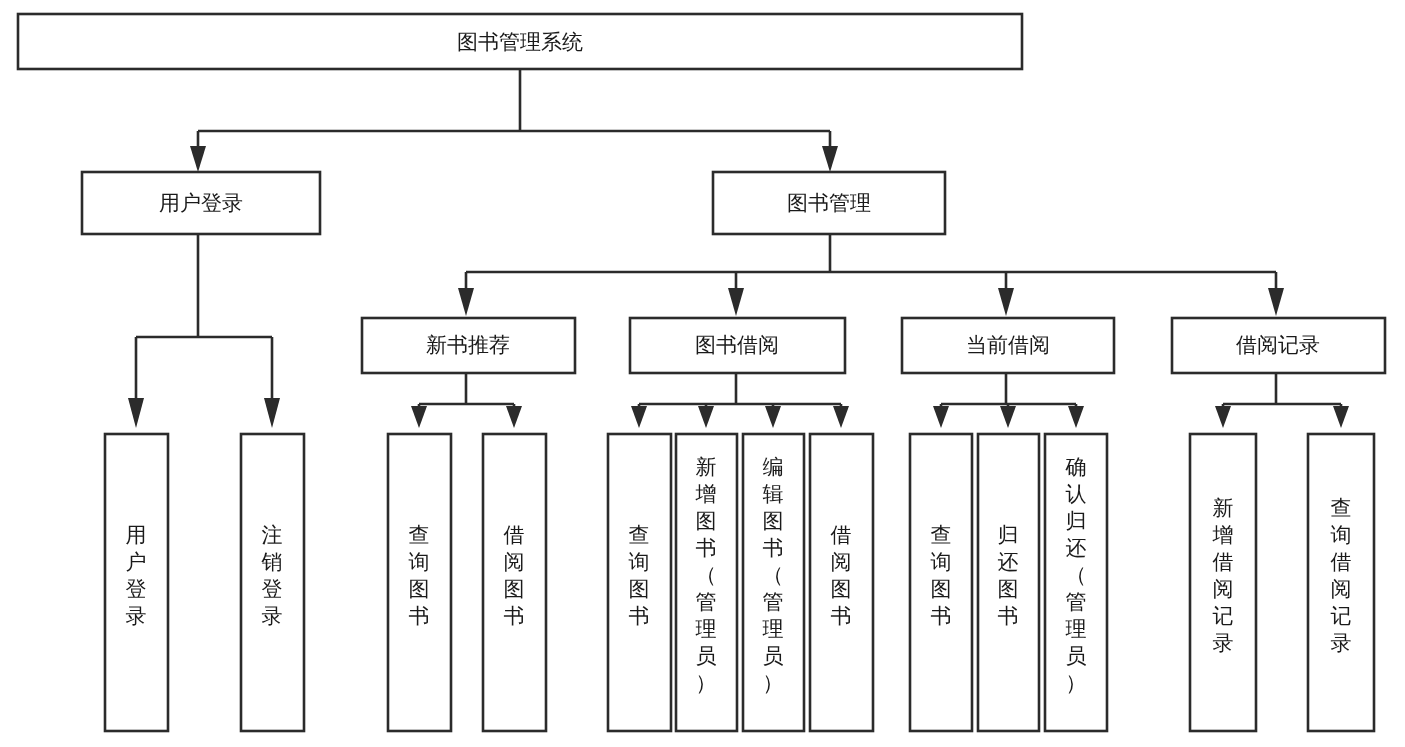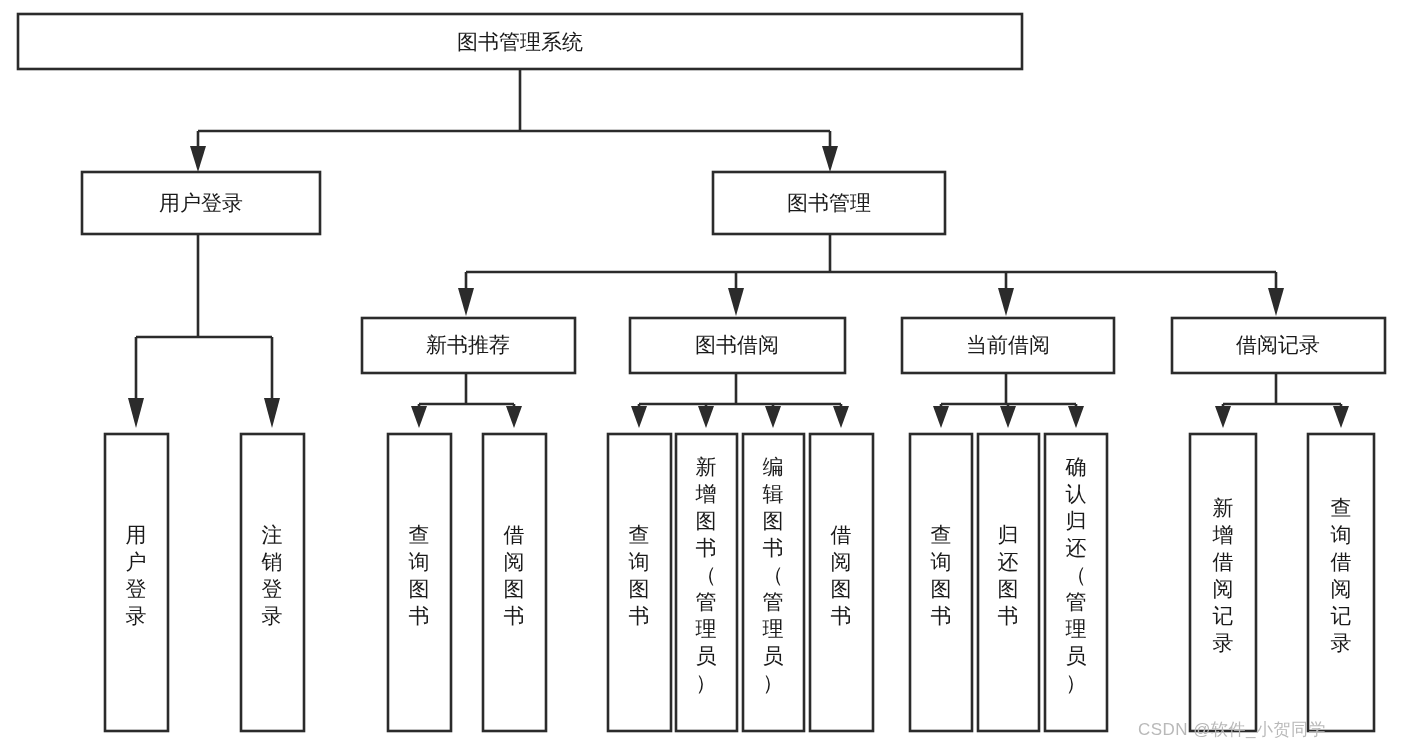--- a/index.html
+++ b/index.html
@@ -229,14 +229,13 @@
       <text class="node-label-v" x="941" y="541.5"><tspan x="941" y="541.5">查</tspan><tspan x="941" y="568.5">询</tspan><tspan x="941" y="595.5">图</tspan><tspan x="941" y="622.5">书</tspan></text>
       <text class="node-label-v" x="1008" y="541.5"><tspan x="1008" y="541.5">归</tspan><tspan x="1008" y="568.5">还</tspan><tspan x="1008" y="595.5">图</tspan><tspan x="1008" y="622.5">书</tspan></text>
       <text class="node-label-v" x="1076" y="474"><tspan x="1076" y="474">确</tspan><tspan x="1076" y="501">认</tspan><tspan x="1076" y="528">归</tspan><tspan x="1076" y="555">还</tspan><tspan x="1076" y="582" transform="rotate(90 1076 576)">（</tspan><tspan x="1076" y="609">管</tspan><tspan x="1076" y="636">理</tspan><tspan x="1076" y="663">员</tspan><tspan x="1076" y="690" transform="rotate(90 1076 684)">）</tspan></text>
 
       <text class="node-label-v" x="1223" y="514.5"><tspan x="1223" y="514.5">新</tspan><tspan x="1223" y="541.5">增</tspan><tspan x="1223" y="568.5">借</tspan><tspan x="1223" y="595.5">阅</tspan><tspan x="1223" y="622.5">记</tspan><tspan x="1223" y="649.5">录</tspan></text>
       <text class="node-label-v" x="1341" y="514.5"><tspan x="1341" y="514.5">查</tspan><tspan x="1341" y="541.5">询</tspan><tspan x="1341" y="568.5">借</tspan><tspan x="1341" y="595.5">阅</tspan><tspan x="1341" y="622.5">记</tspan><tspan x="1341" y="649.5">录</tspan></text>
     </g>
 
   </svg>
 
-  <div class="watermark-text">CSDN @软件_小贺同学</div>
 </div>
 
 </body></html>

